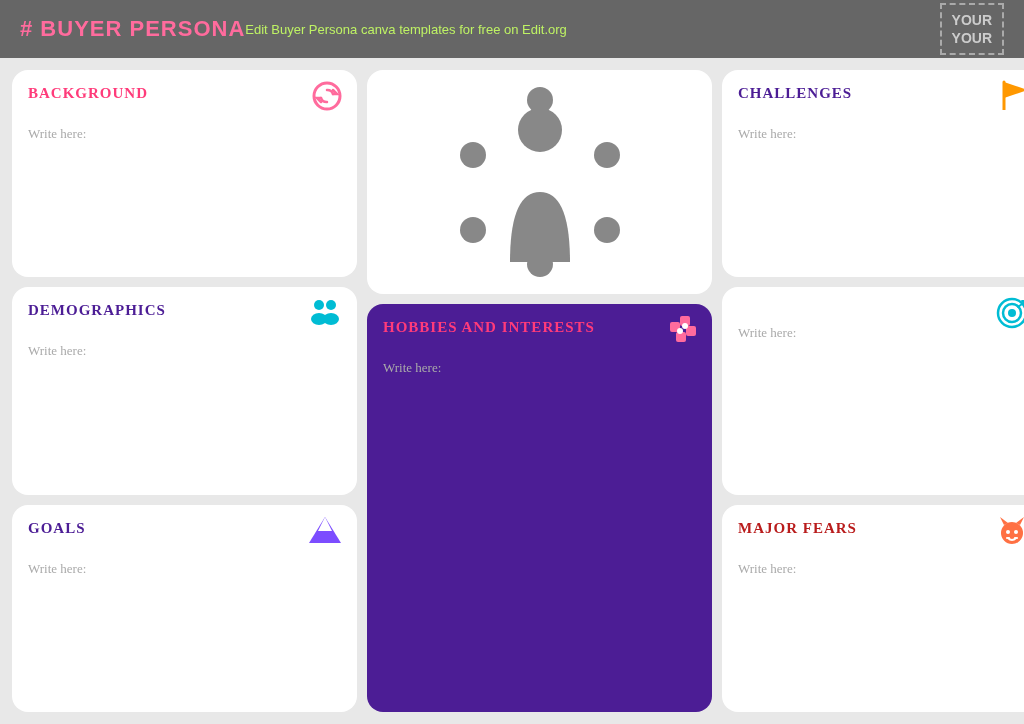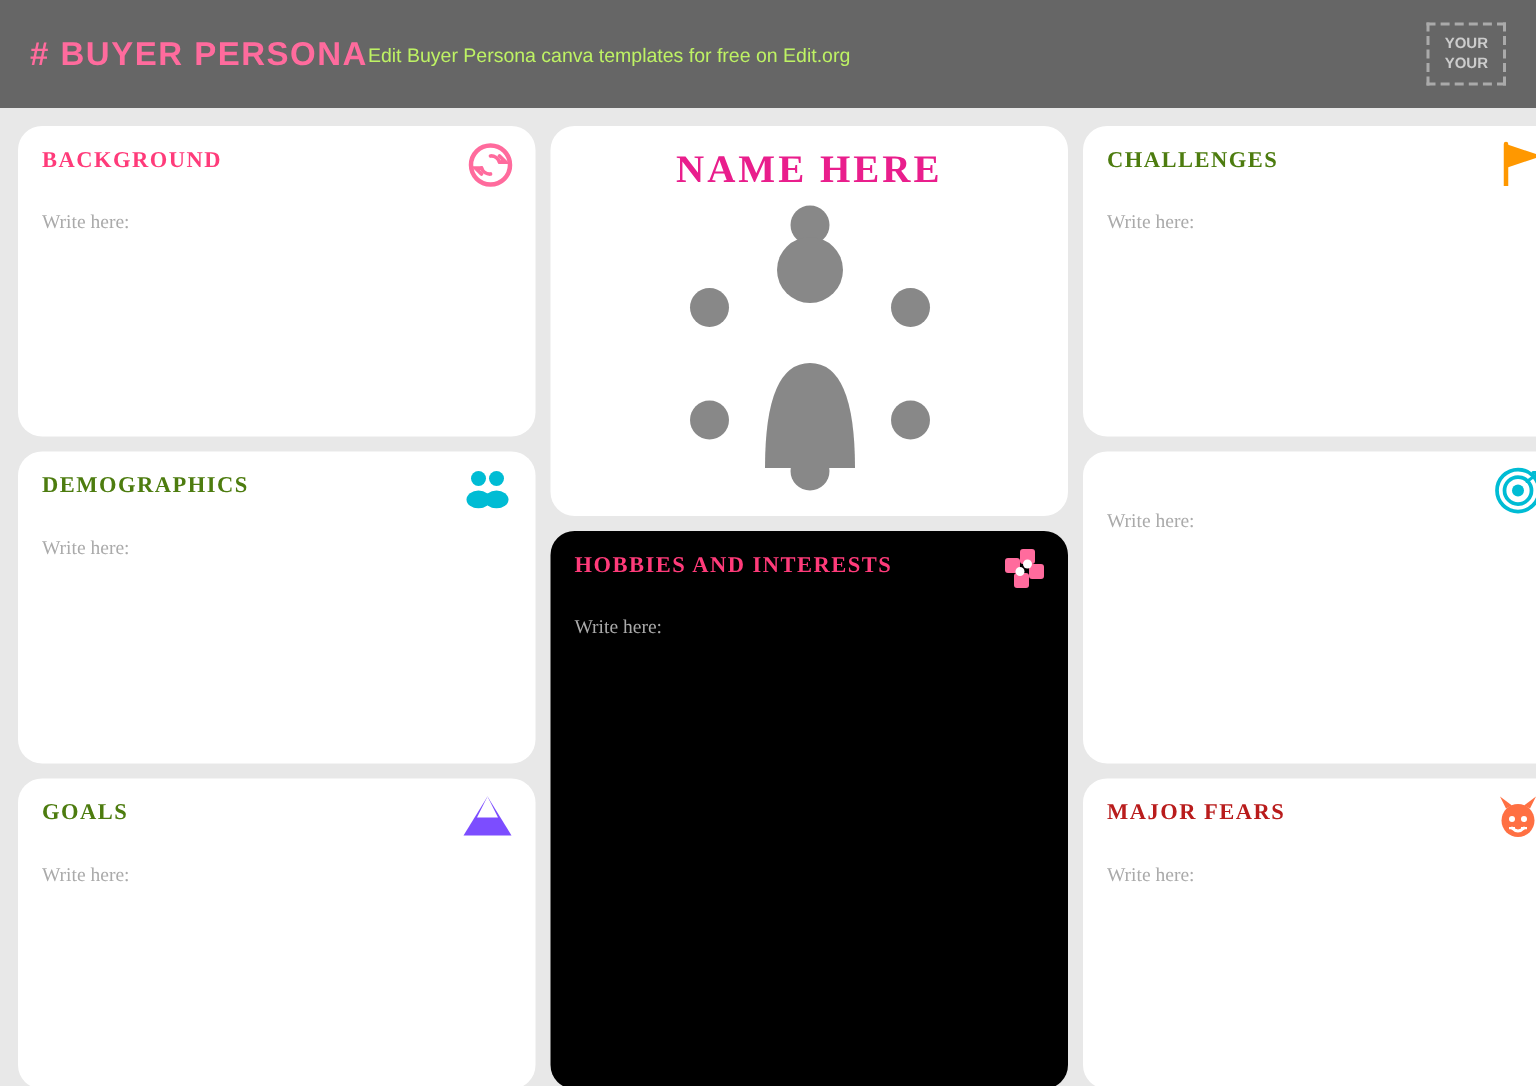--- a/index.html
+++ b/index.html
@@ -7,21 +7,21 @@
       font-family: Arial, sans-serif;
       background: #e8e8e8;
       width: 1024px;
       height: 724px;
       overflow: hidden;
     }
 
     
     .header {
       background: #666666;
-      height: 72px;
+      height: 58px;
       display: flex;
       align-items: center;
       padding: 0 20px;
       justify-content: space-between;
     }
     .header-title {
       font-size: 22px;
       font-weight: 900;
       color: white;
       letter-spacing: 1px;
@@ -30,21 +30,21 @@
       color: #ff6b9d;
     }
     .header-subtitle {
       font-size: 13px;
       color: #bef264;
       flex: 1;
     }
     .logo-box {
       border: 2px dashed #aaa;
       color: #ccc;
-      font-size: 10px;
+      font-size: 14px;
       font-weight: bold;
       text-align: center;
       padding: 6px 10px;
       line-height: 1.3;
     }
 
     
     .main {
       display: grid;
       grid-template-columns: 345px 345px 320px;
@@ -70,21 +70,21 @@
     }
 
     .card-title {
       font-size: 15px;
       font-weight: 900;
       letter-spacing: 1px;
       text-transform: uppercase;
       margin-bottom: 4px;
     }
     .card-title.pink { color: #ff3b7a; }
-    .card-title.blue { color: #4d7c0f; }
+    .card-title.blue { color: #4c1d95; }
     .card-title.orange { color: #b91c1c; }
 
     .card-icon {
       position: absolute;
       top: 10px;
       right: 14px;
       font-size: 26px;
     }
 
     .write-here {
@@ -120,21 +120,21 @@
       display: flex;
       justify-content: center;
       align-items: center;
       padding: 10px 0 14px;
       position: relative;
       height: 200px;
     }
 
     
     .hobbies-card {
-      background: #000000;
+      background: #4c1d95;
       border-radius: 16px;
       padding: 14px 16px;
       flex: 1;
       position: relative;
     }
 
     
     .background-card { flex: 1; min-height: 0; }
     .demographics-card { flex: 1; min-height: 0; }
     .goals-card { flex: 1; min-height: 0; }
@@ -202,21 +202,20 @@
         </svg>
       </div>
       <div class="write-here">Write here:</div>
     </div>
 
   </div>
 
   <div class="col col-center">
 
     <div class="card center-name-card" style="flex: 0 0 auto;">
-      <div class="name-here">NAME HERE</div>
 
       <div class="person-diagram">
         <div style="position:relative; width:180px; height:190px;">
 
           <div style="position:absolute; top:0px; left:50%; transform:translateX(-50%); width:26px; height:26px; background:#888; border-radius:50%;"></div>
 
           <div style="position:absolute; top:55px; left:10px; width:26px; height:26px; background:#888; border-radius:50%;"></div>
 
           <div style="position:absolute; top:55px; right:10px; width:26px; height:26px; background:#888; border-radius:50%;"></div>
 

